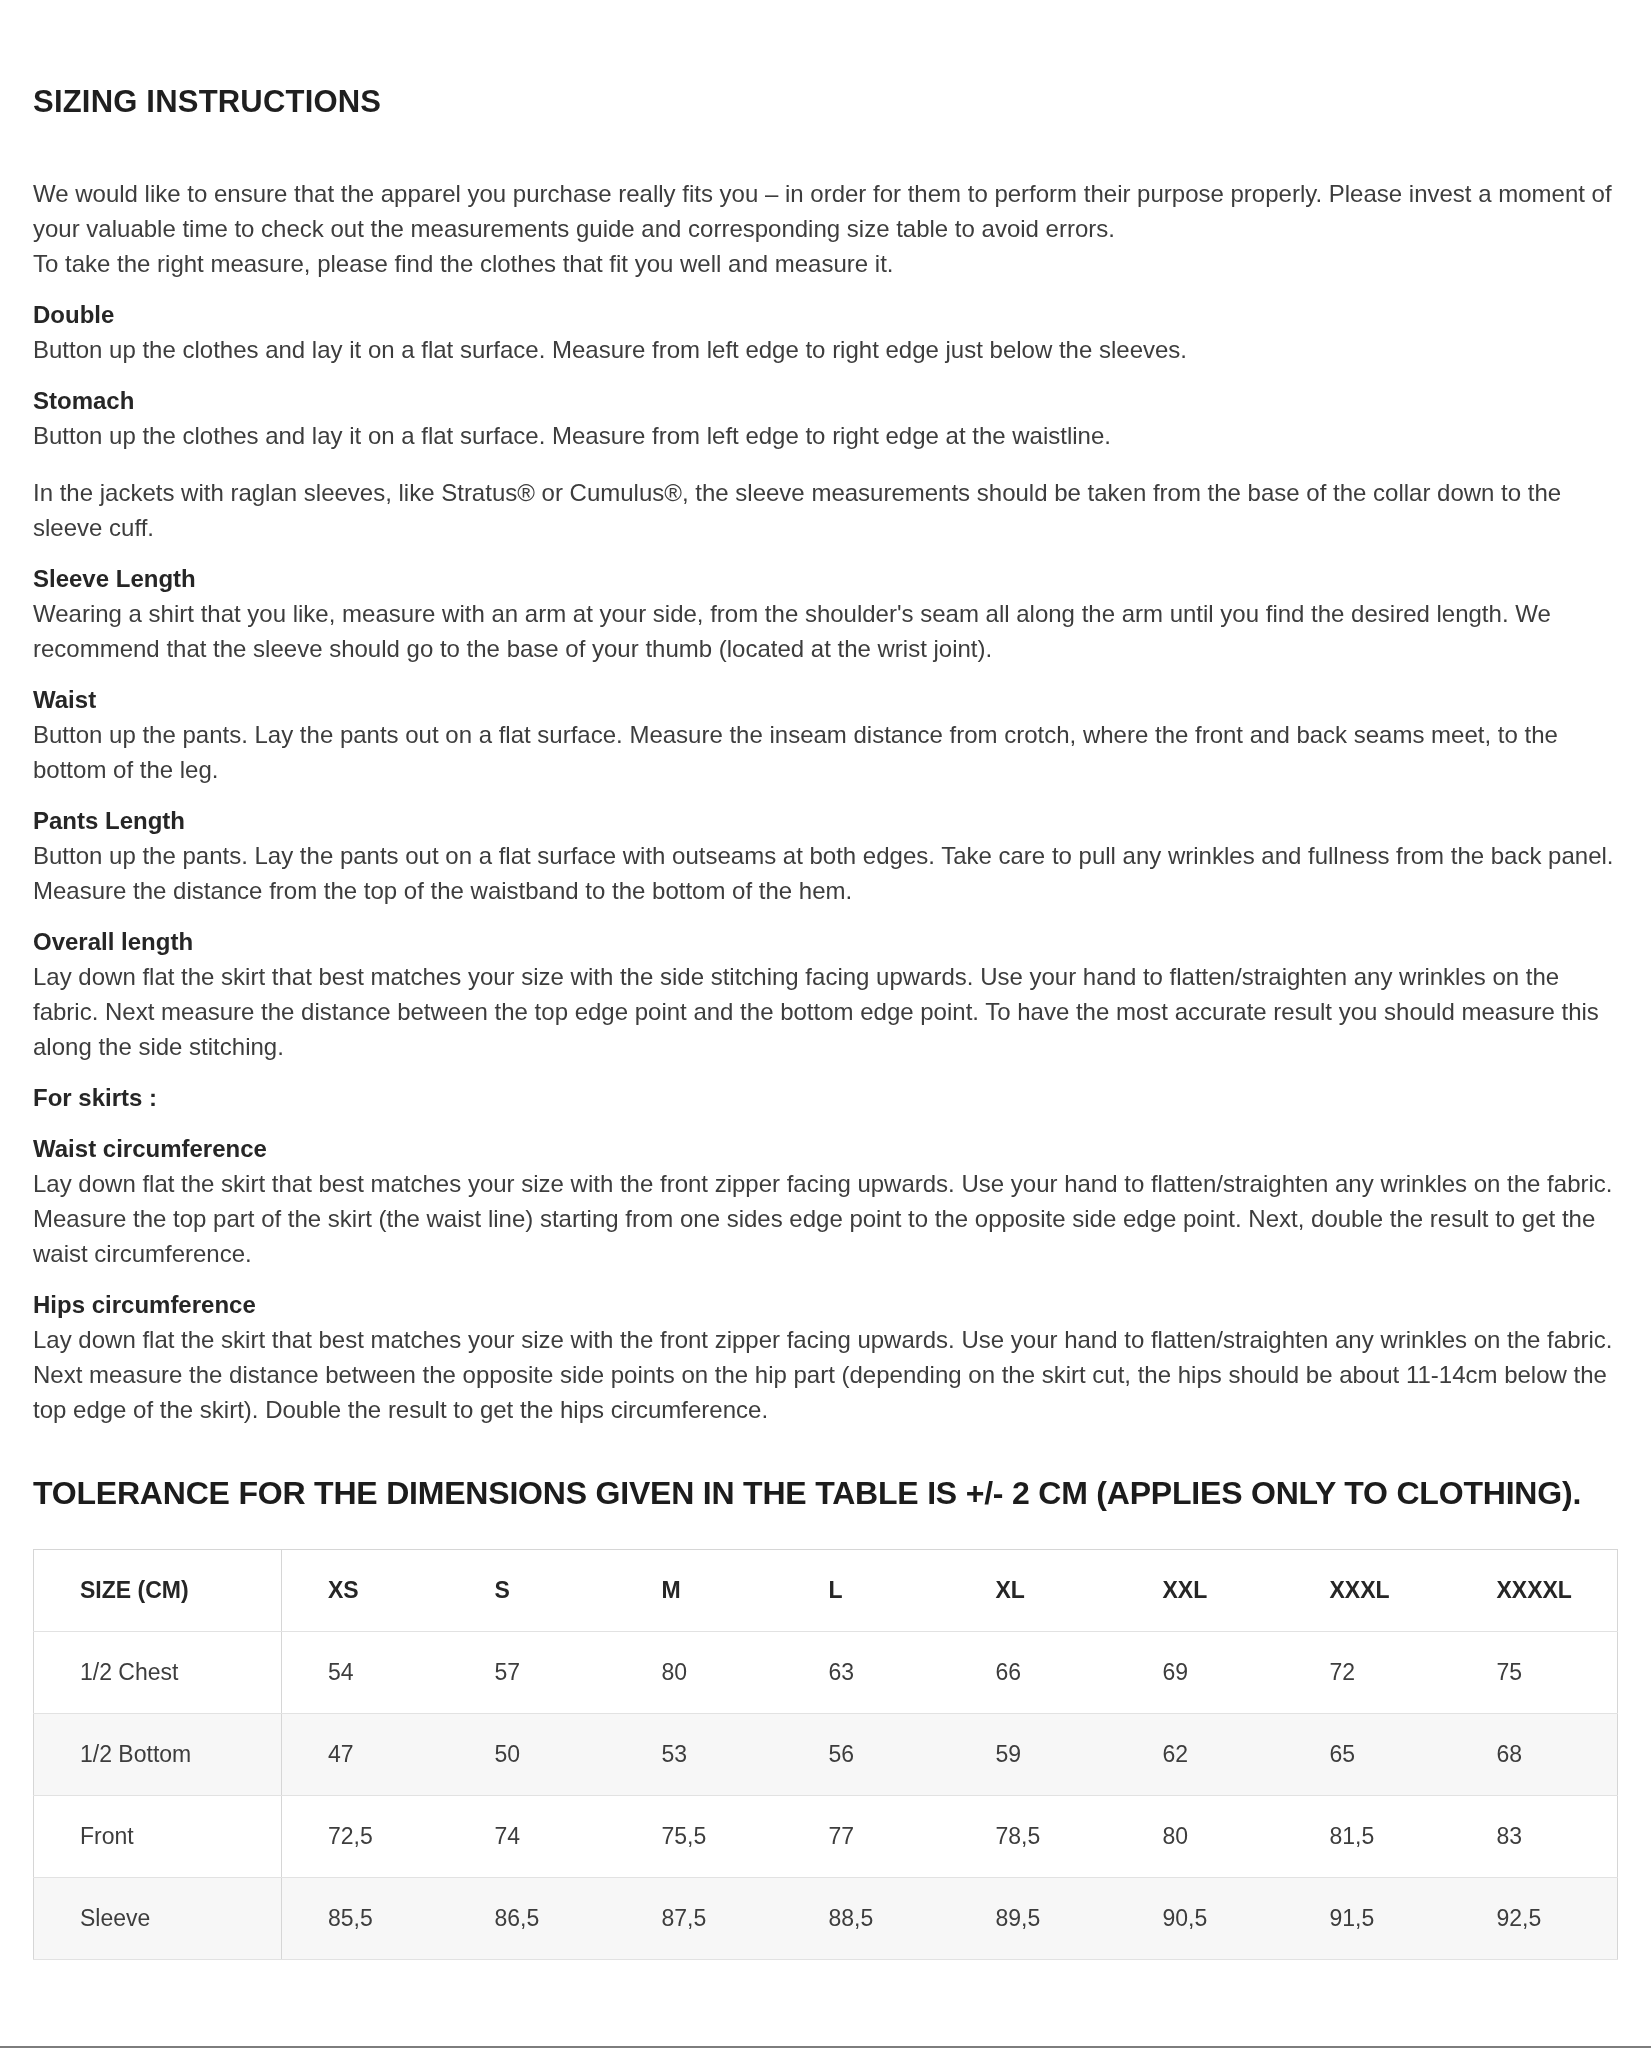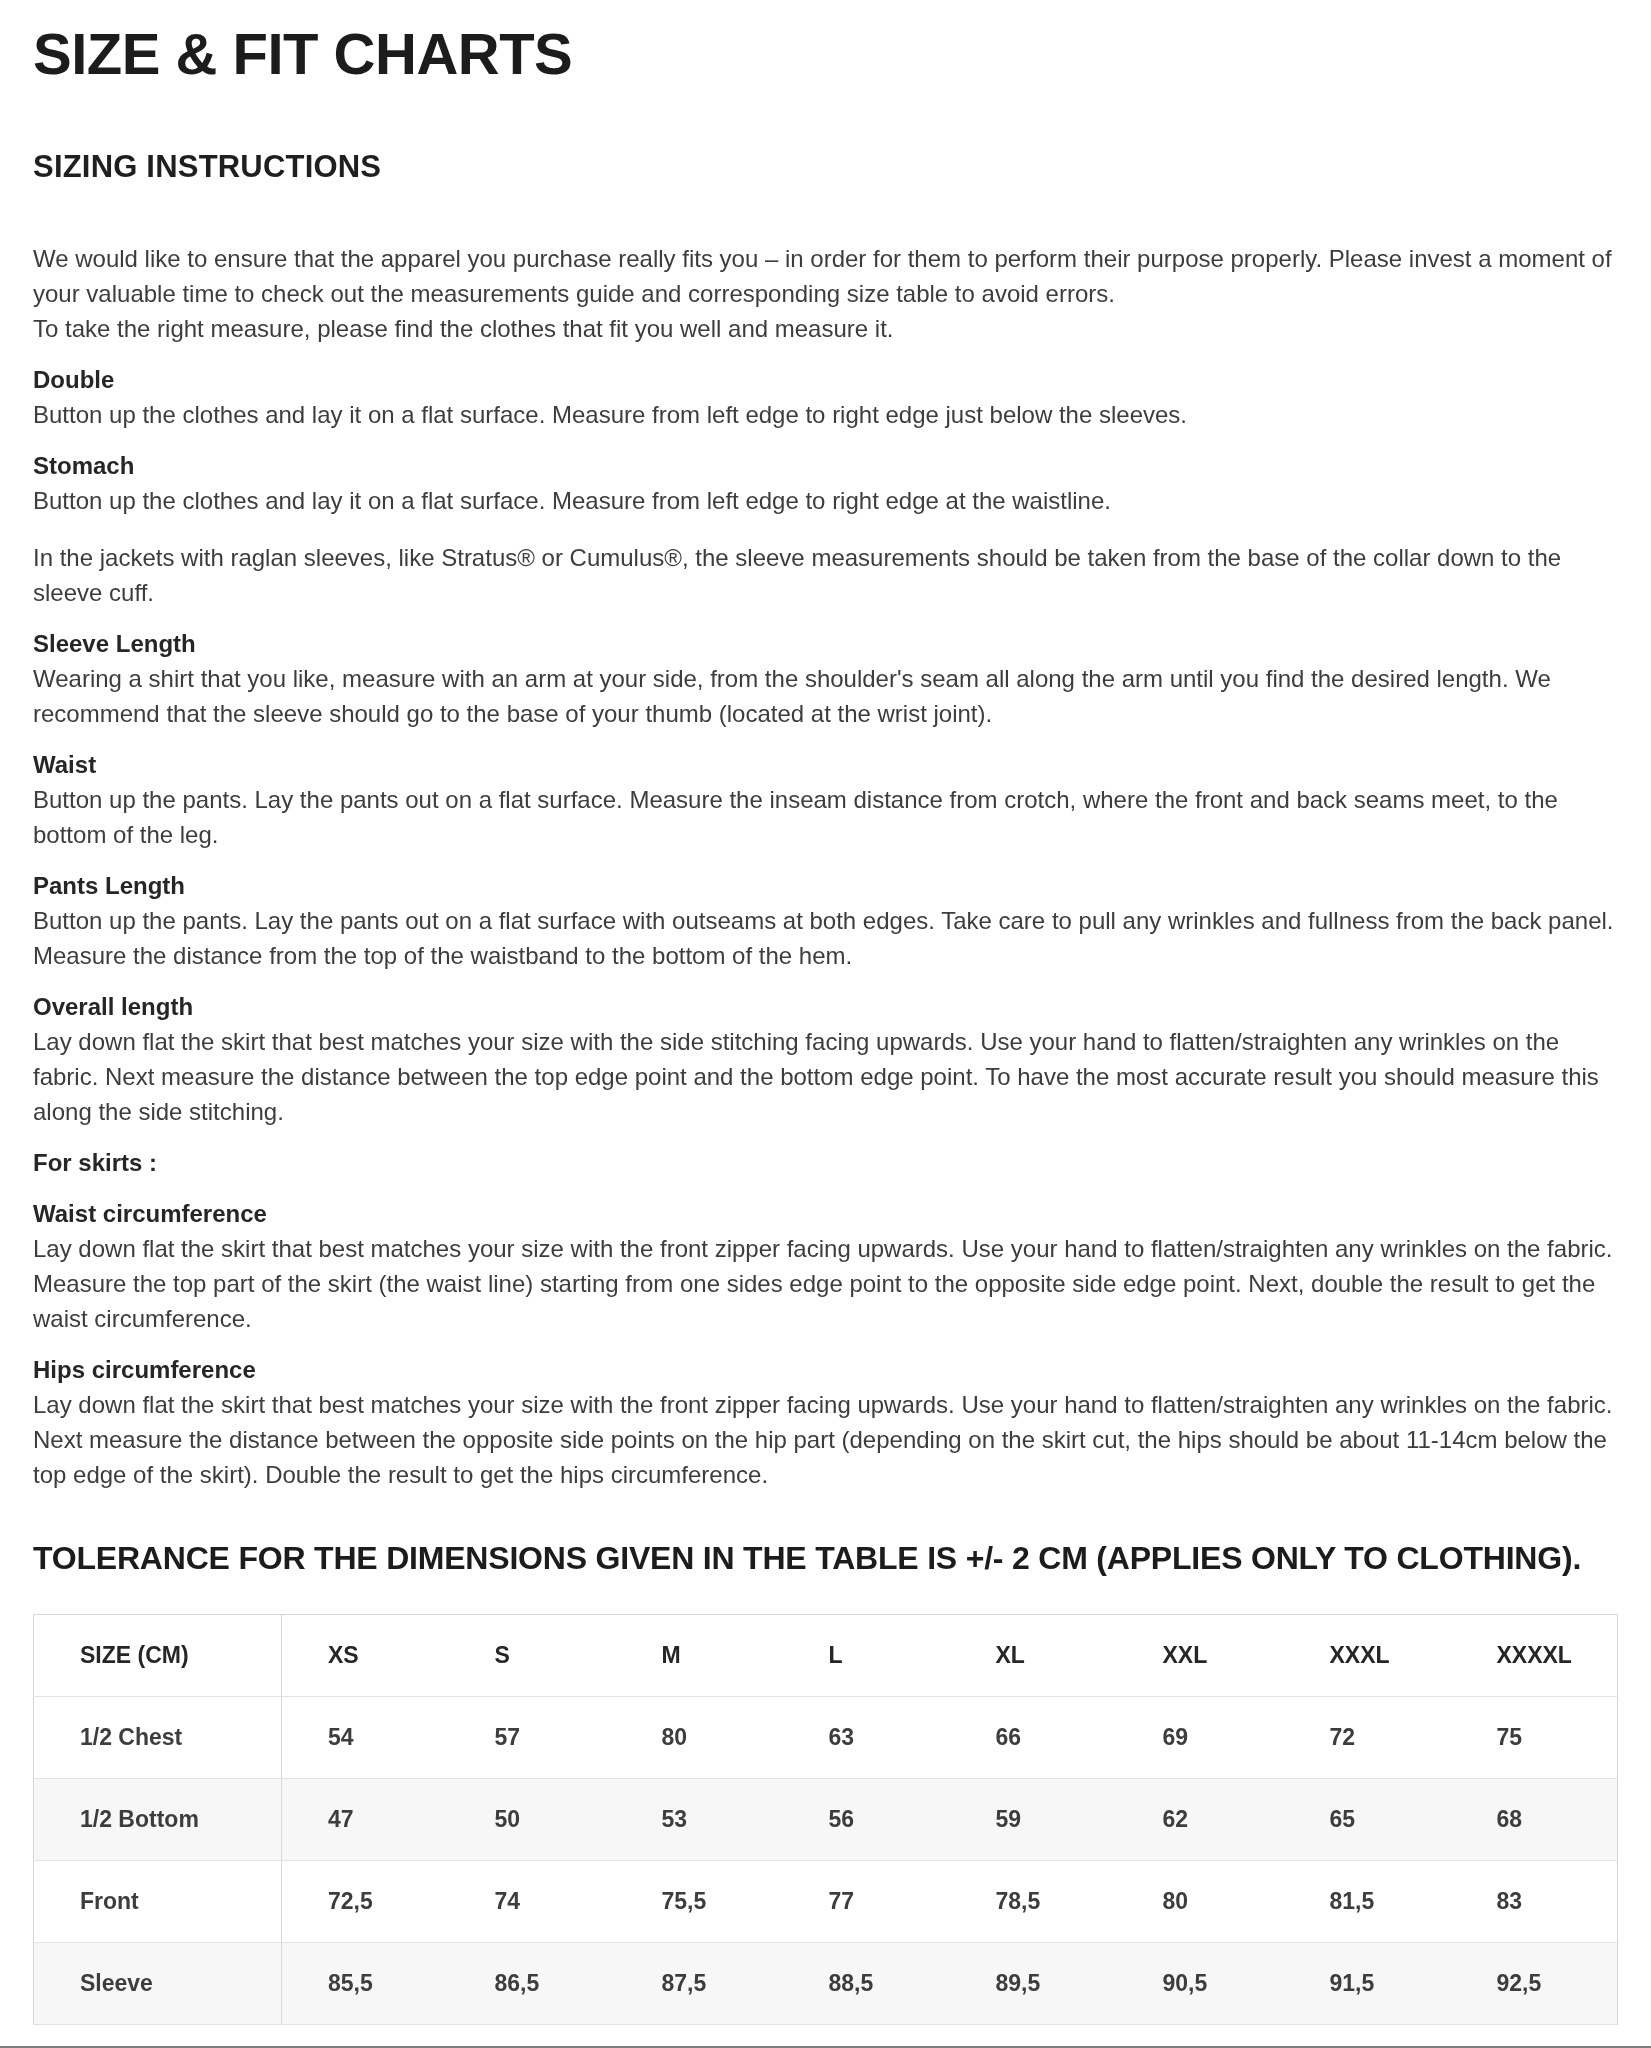--- a/index.html
+++ b/index.html
@@ -63,21 +63,21 @@
     margin-top: 36px;
     border-collapse: collapse;
     table-layout: fixed;
     border: 1px solid #d6d6d6;
     font-size: 23px;
     color: #3d3d3d;
   }
   table.size-chart th,
   table.size-chart td {
     text-align: left;
-    font-weight: 700;
+    font-weight: 400;
     padding: 27px 8px 27px 46px;
     border-bottom: 1px solid #e2e2e2;
     overflow: hidden;
     white-space: nowrap;
   }
   table.size-chart thead th {
     font-weight: 700;
     color: #262626;
   }
   table.size-chart .first {
@@ -91,21 +91,20 @@
     right: 0;
     bottom: 0;
     border-top: 2px solid #7d7d7d;
   }
 </style>
 </head>
 <body>
 
 <div class="page">
 
-  <h1 class="h1">SIZE &amp; FIT CHARTS</h1>
 
   <h2 class="h2">SIZING INSTRUCTIONS</h2>
 
   <p class="body intro-first">We would like to ensure that the apparel you purchase really fits you – in order for them to perform their purpose properly. Please invest a moment of your valuable time to check out the measurements guide and corresponding size table to avoid errors.</p>
   <p class="body intro-next">To take the right measure, please find the clothes that fit you well and measure it.</p>
 
   <div class="def">
     <p class="term">Double</p>
     <p class="desc">Button up the clothes and lay it on a flat surface. Measure from left edge to right edge just below the sleeves.</p>
   </div>

